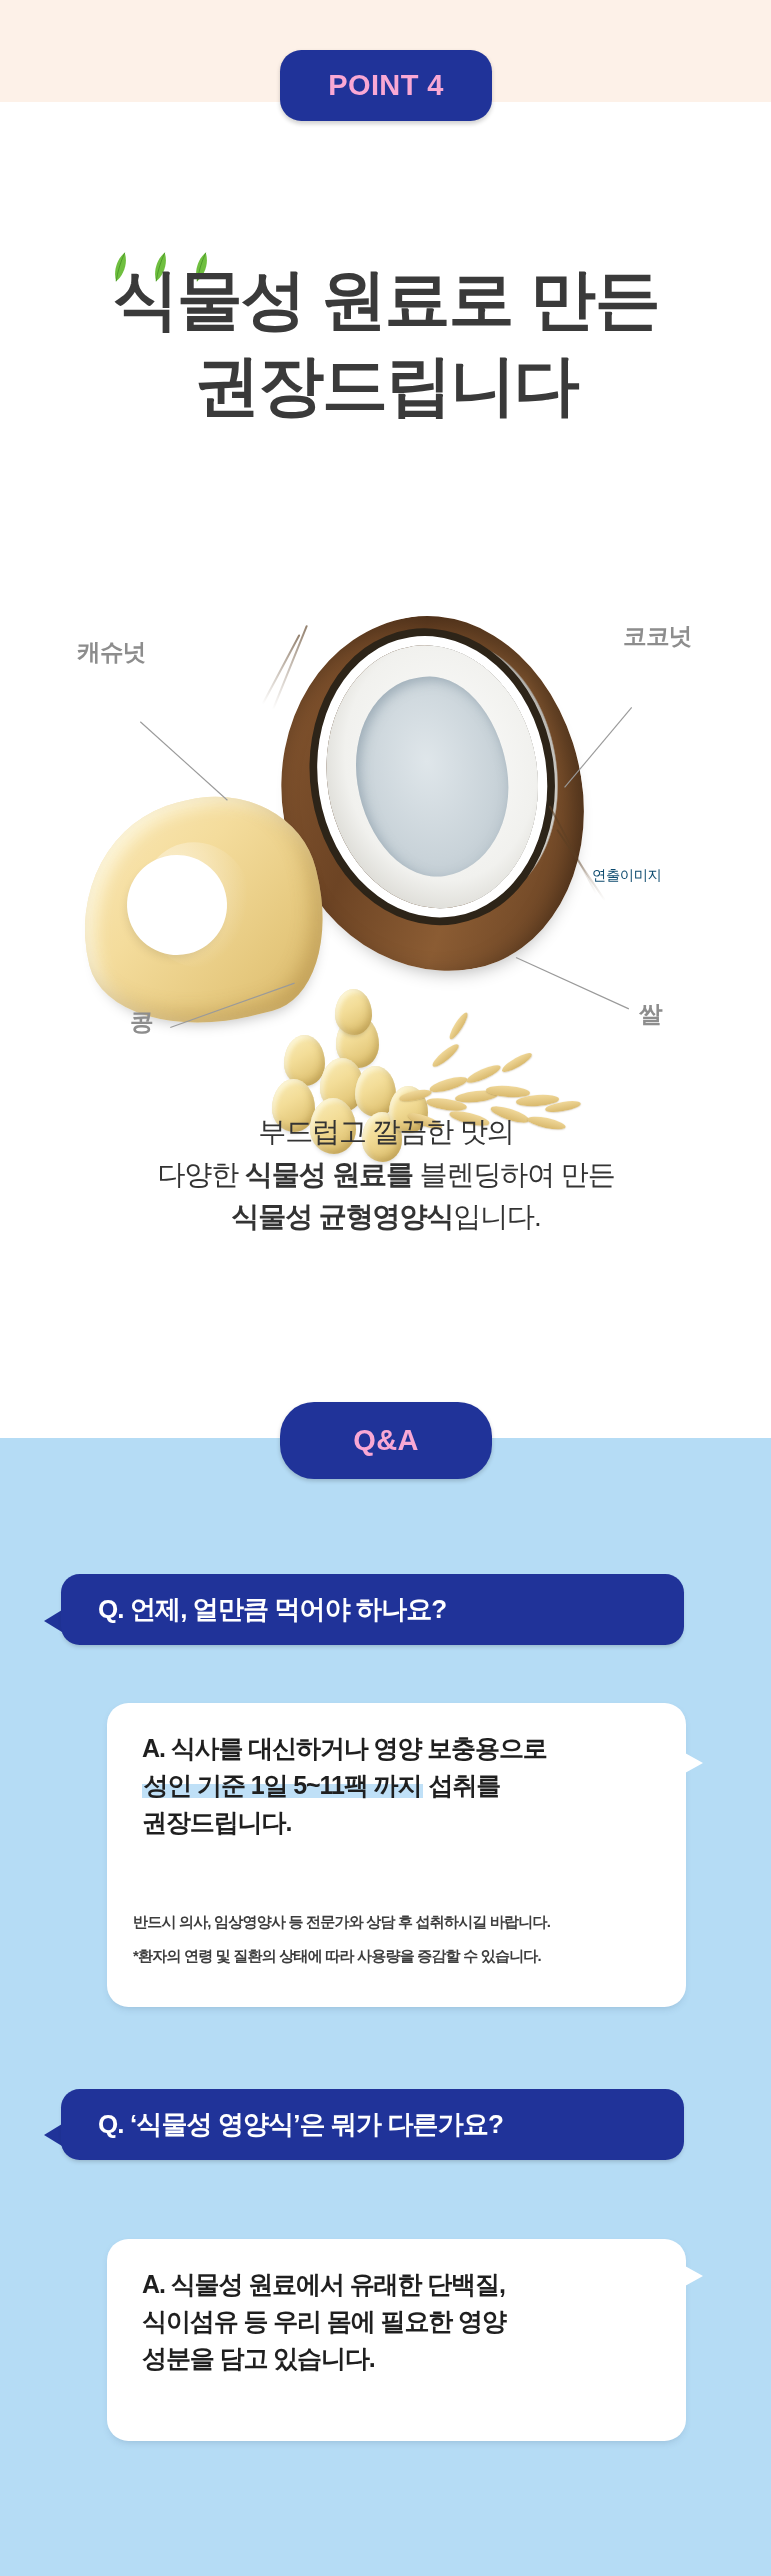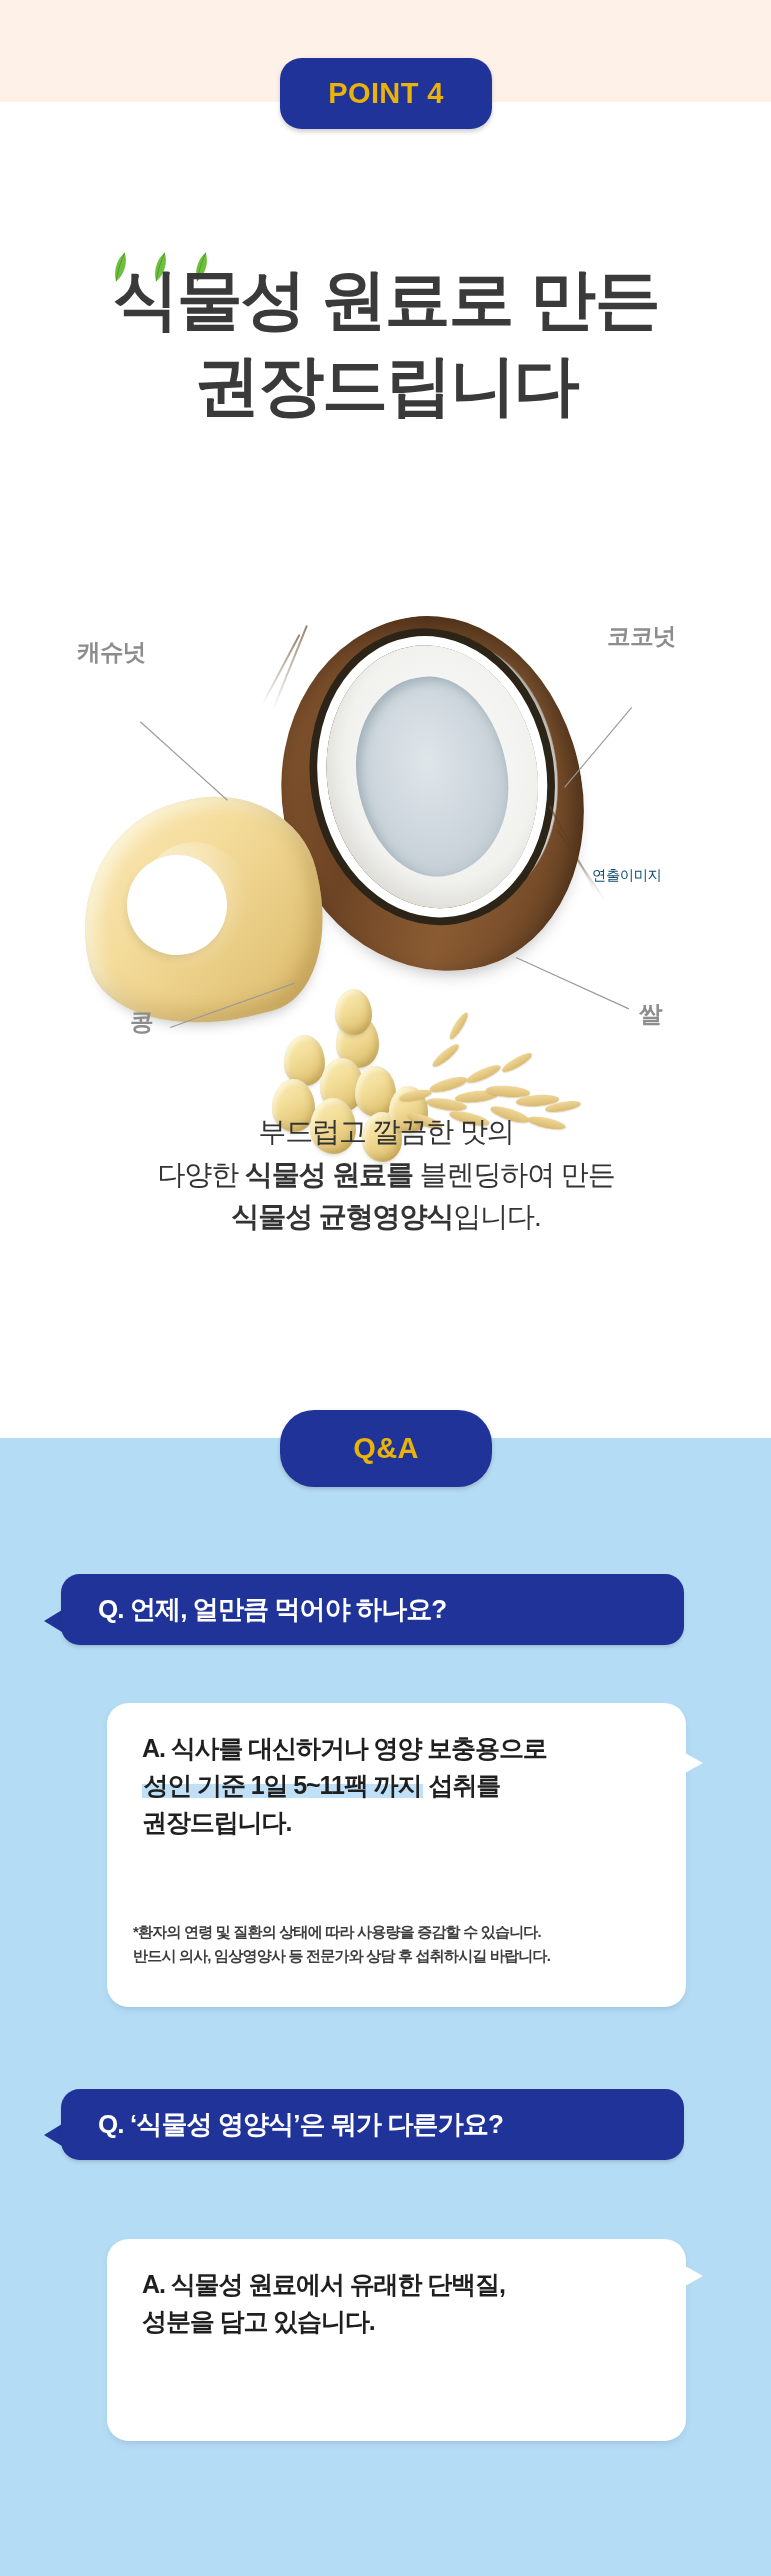--- a/index.html
+++ b/index.html
@@ -22,27 +22,26 @@
     background:#ffffff;
   }
   .band-blue{
     position:absolute; left:0; top:1438px; width:772px; height:1138px;
     background:#b5dcf5;
   }
 
   
   .pill{
     position:absolute; display:flex; align-items:center; justify-content:center;
-    background:#203399; color:#eab308;
+    background:#203399; color:#f9a8d4;
     border-radius:24px;
     font-weight:bold;
     letter-spacing:0.4px;
     box-shadow:0 2.1px 4.3px rgba(0,0,0,0.18);
     z-index:5;
-    margin-top:8px;
   }
   #point-badge{
     left:280px; top:50px; width:212px; height:71px;
     font-size:29px; border-radius:21.4px;
   }
   #qa-badge{
     left:280px; top:1402px; width:212px; height:77px;
     font-size:29px; border-radius:34px;
   }
 
@@ -258,21 +257,21 @@
 
   <svg class="leader" style="left:0; top:0;" width="772" height="500" viewBox="0 0 1080 700">
     <line x1="196" y1="190" x2="318" y2="300" stroke="#9a9a9a" stroke-width="1.6"></line>
     <line x1="884" y1="170" x2="790" y2="282" stroke="#9a9a9a" stroke-width="1.6"></line>
     <line x1="238" y1="618" x2="412" y2="556" stroke="#9a9a9a" stroke-width="1.6"></line>
     <line x1="880" y1="592" x2="722" y2="520" stroke="#9a9a9a" stroke-width="1.6"></line>
   </svg>
 </div>
 
 <div class="plabel" style="left:77px; top:636px;">캐슈넛</div>
-<div class="plabel" style="left:607px; top:620px;">코코넛</div>
+<div class="plabel" style="left:623px; top:620px;">코코넛</div>
 <div class="plabel" style="left:130px; top:1006px;">콩</div>
 <div class="plabel" style="left:639px; top:998px;">쌀</div>
 <div class="staged" style="left:592px; top:866px;">연출이미지</div>
 
 <div class="desc">
   <span class="dl">부드럽고 깔끔한 맛의</span>
   <span class="dl"><span>다양한 </span><b>식물성 원료를</b><span> 블렌딩하여 만든</span></span>
   <span class="dl"><b>식물성 균형영양식</b><span>입니다.</span></span>
 </div>
 
@@ -286,28 +285,29 @@
 </div>
 
 <div class="abubble" style="left:107px; top:1703px; width:579px; height:304px;"></div>
 <div class="atail" style="left:685px; top:1753px;"></div>
 <div class="atext" style="left:142px; top:1730px;">
   <span class="al">A. 식사를 대신하거나 영양 보충용으로</span>
   <span class="al"><span class="hl">성인 기준 1일 5~11팩 까지</span><span> 섭취를</span></span>
   <span class="al">권장드립니다.</span>
 </div>
 <div class="note" style="left:133px; top:1910px;">
+  <span class="nl">반드시 의사, 임상영양사 등 전문가와 상담 후 섭취하시길 바랍니다.</span>
   <span class="nl" style="margin-top:10px;">*환자의 연령 및 질환의 상태에 따라 사용량을 증감할 수 있습니다.</span>
-  <span class="nl">반드시 의사, 임상영양사 등 전문가와 상담 후 섭취하시길 바랍니다.</span>
 </div>
 
 <div class="qtail" style="left:44px; top:2124px;"></div>
 <div class="qbubble" style="left:61px; top:2089px; width:623px; height:71px;">
   <span>Q. ‘식물성 영양식’은 뭐가 다른가요?</span>
 </div>
 
 <div class="abubble" style="left:107px; top:2239px; width:579px; height:202px;"></div>
 <div class="atail" style="left:685px; top:2266px;"></div>
 <div class="atext" style="left:142px; top:2266px;">
   <span class="al">A. 식물성 원료에서 유래한 단백질,</span>
+  <span class="al">식이섬유 등 우리 몸에 필요한 영양</span>
   <span class="al">성분을 담고 있습니다.</span>
 </div>
 
 
 </body></html>

